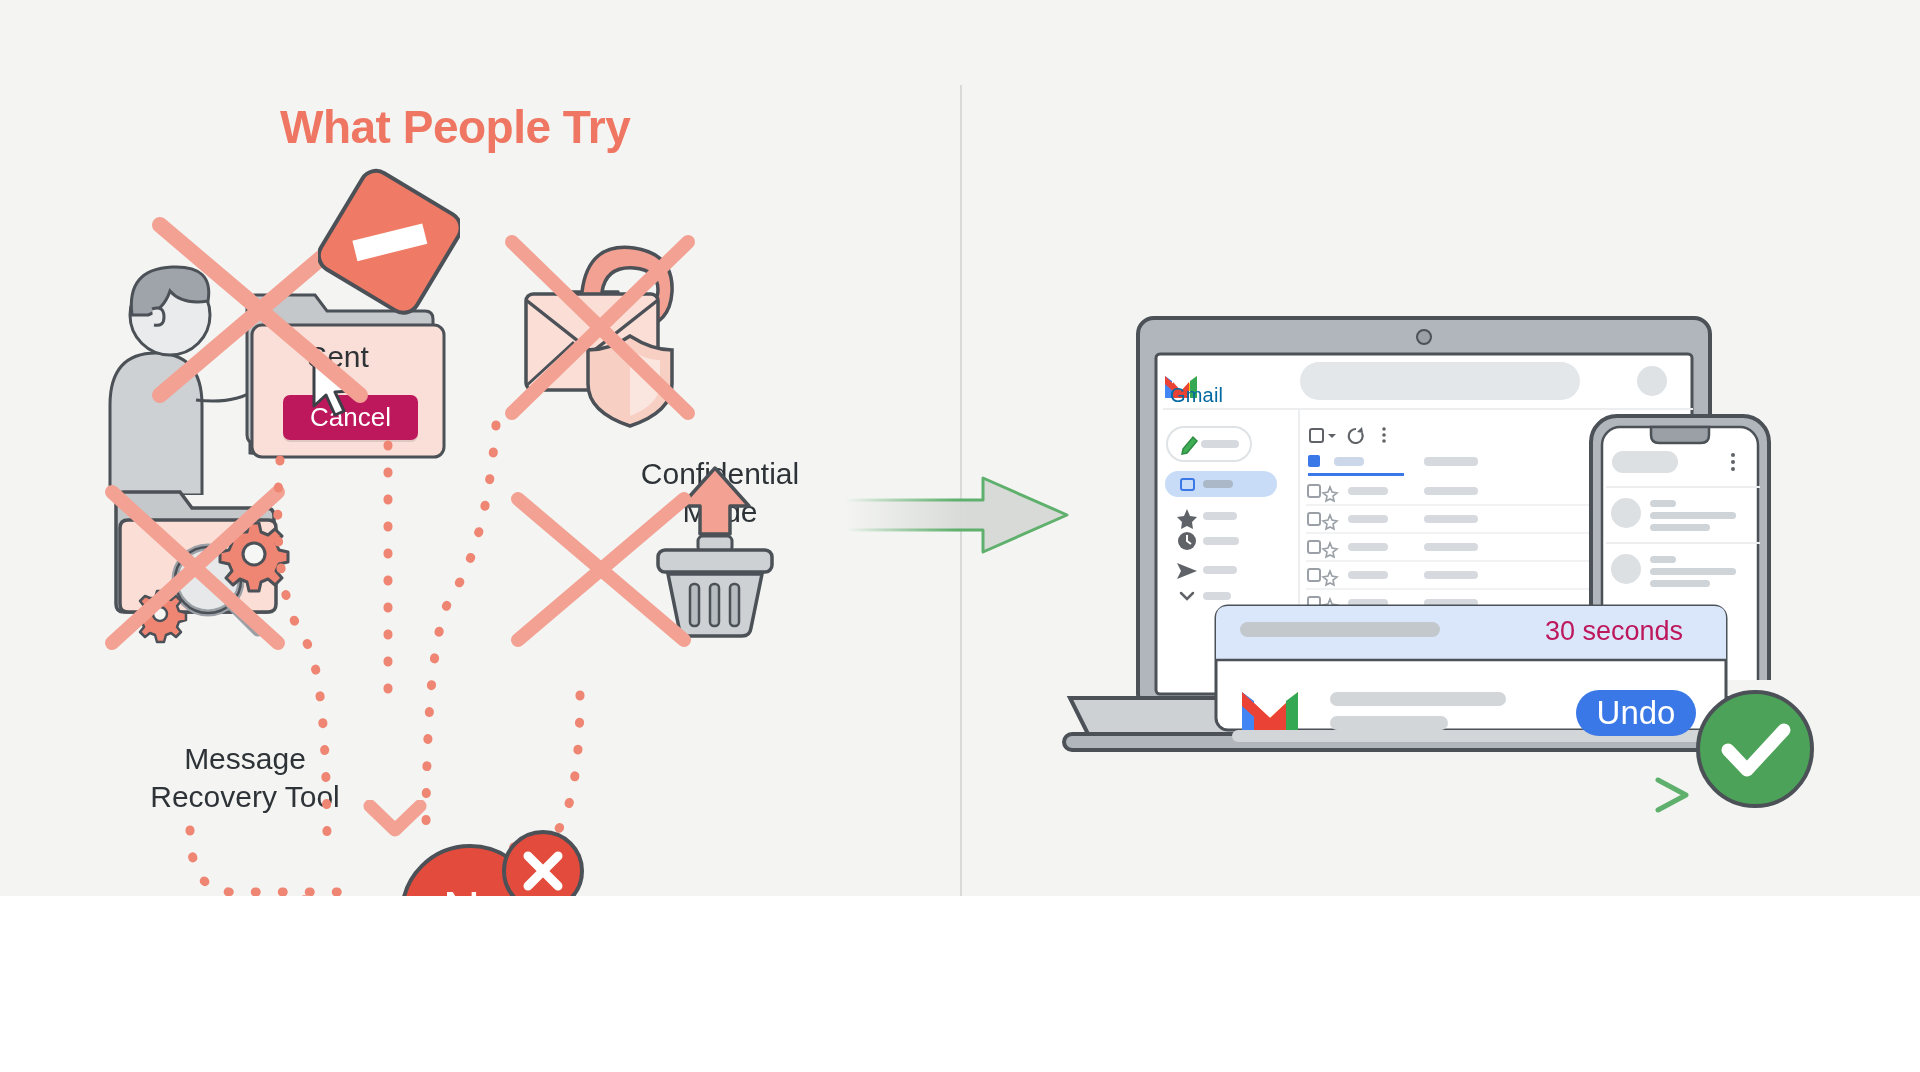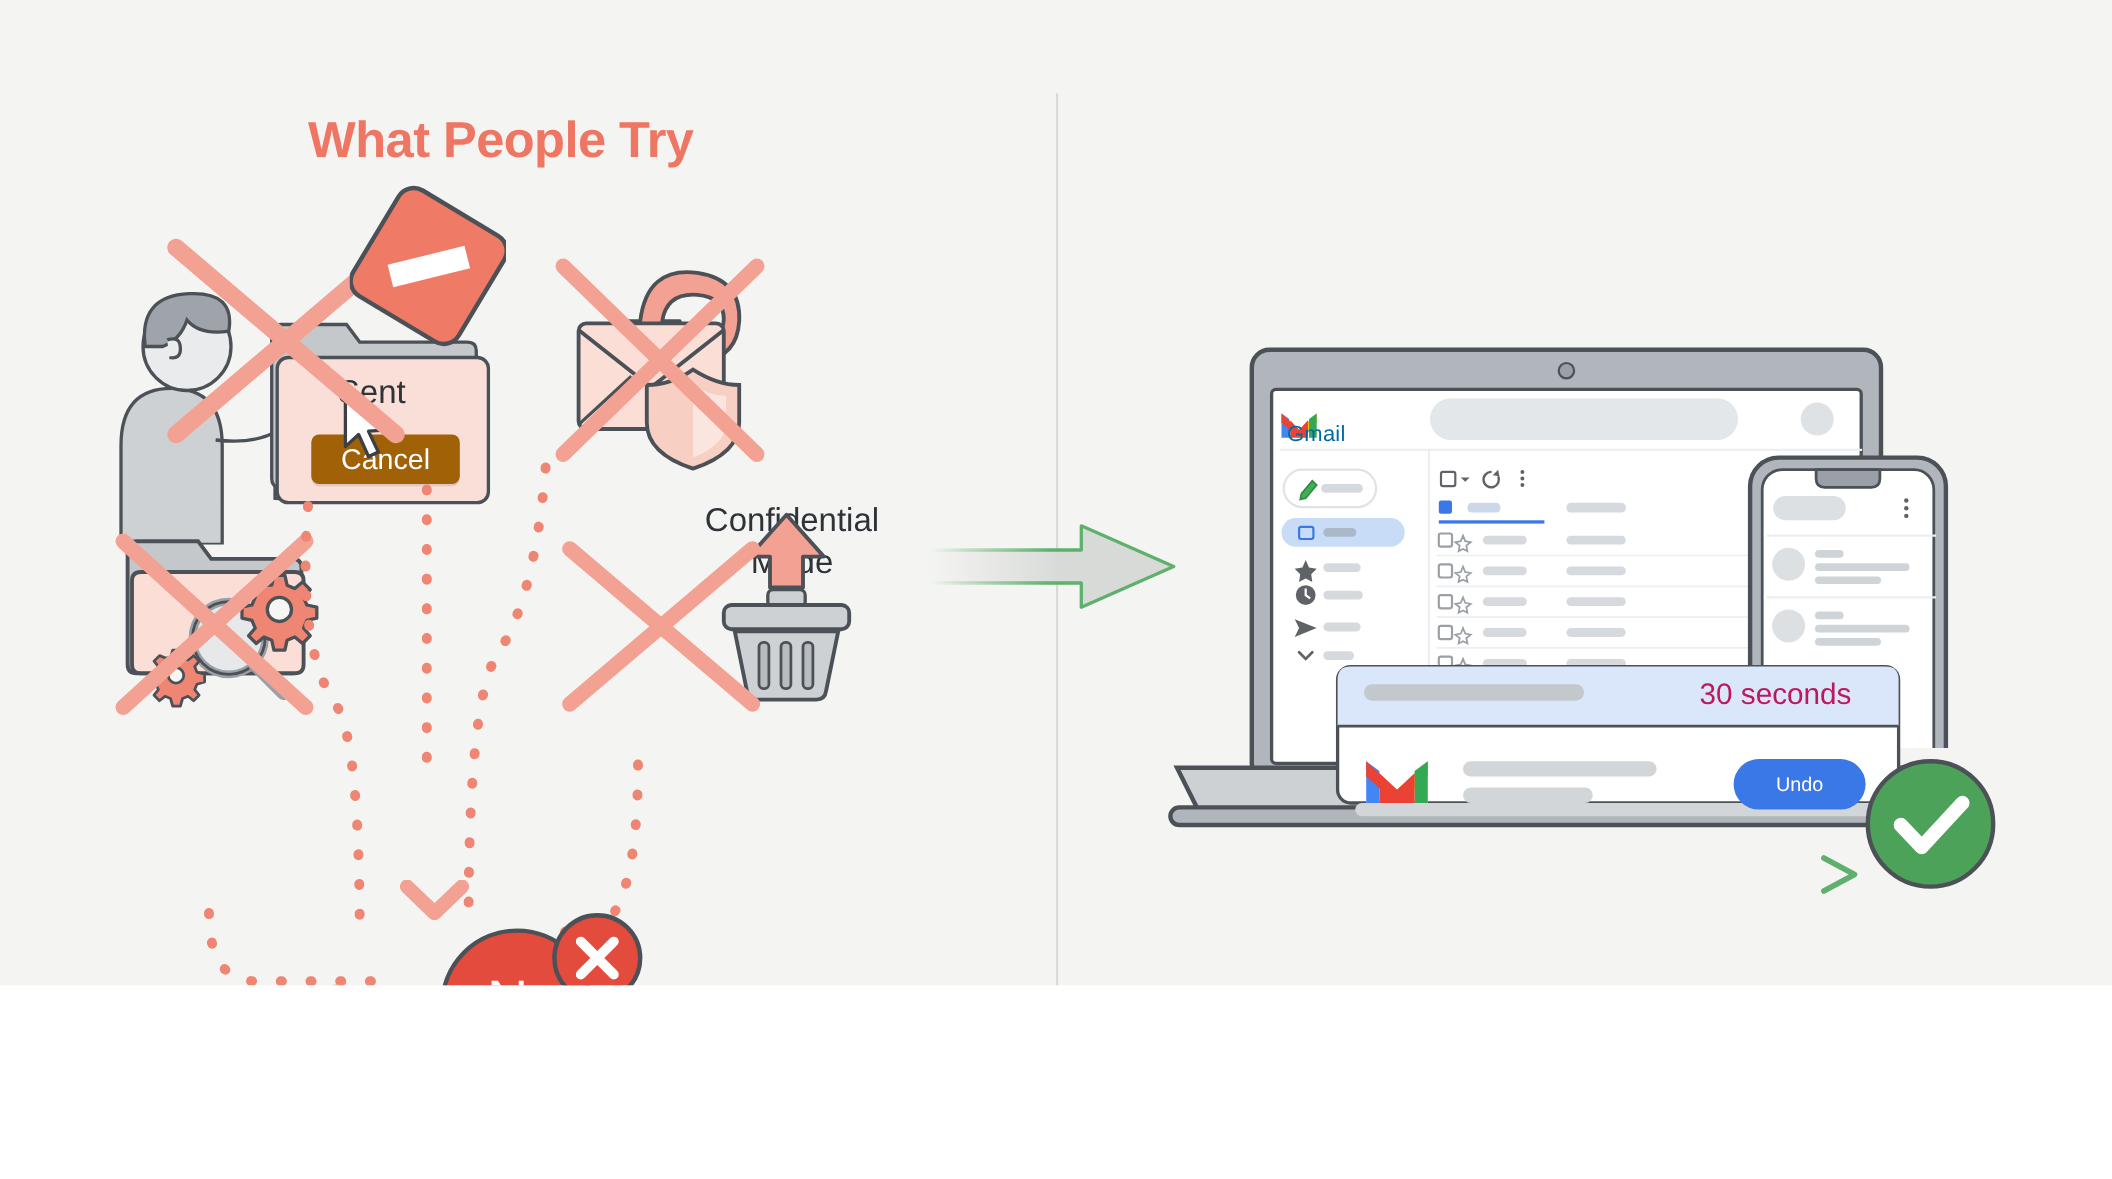--- a/index.html
+++ b/index.html
@@ -74,21 +74,21 @@
     left: 258px; top: 340px;
     width: 160px;
     text-align: center;
     font-size: 30px;
     color: #2e3338;
   }
   #cancel-btn {
     position: absolute;
     left: 283px; top: 395px;
     width: 135px; height: 45px;
-    background: #a16207;
+    background: #be185d;
     border-radius: 7px;
     color: #ffffff;
     font-size: 26px;
     display: flex;
     align-items: center;
     justify-content: center;
     box-shadow: 0 2px 0 rgba(0,0,0,0.10);
   }
   
   #no-text {
@@ -117,21 +117,21 @@
     font-weight: 500;
     white-space: nowrap;
   }
   #undo-btn {
     position: absolute;
     left: 1576px; top: 690px;
     width: 120px; height: 46px;
     background: #3b78e7;
     border-radius: 23px;
     color: #ffffff;
-    font-size: 18px;
+    font-size: 33px;
     display: flex;
     align-items: center;
     justify-content: center;
   }
 </style>
 </head>
 <body>
 
 <div id="canvas">
 
@@ -224,20 +224,22 @@
     </g>
     <g>
       <path d="M42,128 l5,0 l2,-7 l7,0 l2,7 l5,2 l5,-4 l5,5 l-4,5 l2,5 l7,2 l0,7 l-7,2 l-2,5 l4,5 l-5,5 l-5,-4 l-5,2 l-2,7 l-7,0 l-2,-7 l-5,-2 l-5,4 l-5,-5 l4,-5 l-2,-5 l-7,-2 l0,-7 l7,-2 l2,-5 l-4,-5 l5,-5 z" fill="#ef8573" stroke="#4b5157" stroke-width="2.5" stroke-linejoin="round"></path>
       <circle cx="52" cy="144" r="7" fill="#f6f6f4" stroke="#4b5157" stroke-width="2.5"></circle>
     </g>
   </svg>
   <svg class="abs" style="left:100px; top:480px;" width="190" height="175" viewBox="0 0 190 175">
     <line x1="12" y1="12" x2="178" y2="163" stroke="#f3a193" stroke-width="14" stroke-linecap="round"></line>
     <line x1="178" y1="12" x2="12" y2="163" stroke="#f3a193" stroke-width="14" stroke-linecap="round"></line>
   </svg>
+  <div class="item-label" id="label-recovery">Message
+Recovery Tool</div>
 
   <svg class="abs" style="left:620px; top:460px;" width="190" height="180" viewBox="0 0 190 180">
 
     <path d="M95,8 l34,38 l-19,0 l0,28 l-30,0 l0,-28 l-19,0 z" fill="#f3a193" stroke="#4b5157" stroke-width="3.5" stroke-linejoin="round"></path>
 
     <rect x="78" y="76" width="34" height="16" rx="5" fill="#cdd1d4" stroke="#4b5157" stroke-width="3"></rect>
 
     <rect x="38" y="90" width="114" height="22" rx="7" fill="#cdd1d4" stroke="#4b5157" stroke-width="3.5"></rect>
 
     <path d="M48,114 l94,0 l-11,54 q-1,8 -9,8 l-54,0 q-8,0 -9,-8 z" fill="#cdd1d4" stroke="#4b5157" stroke-width="3.5"></path>

